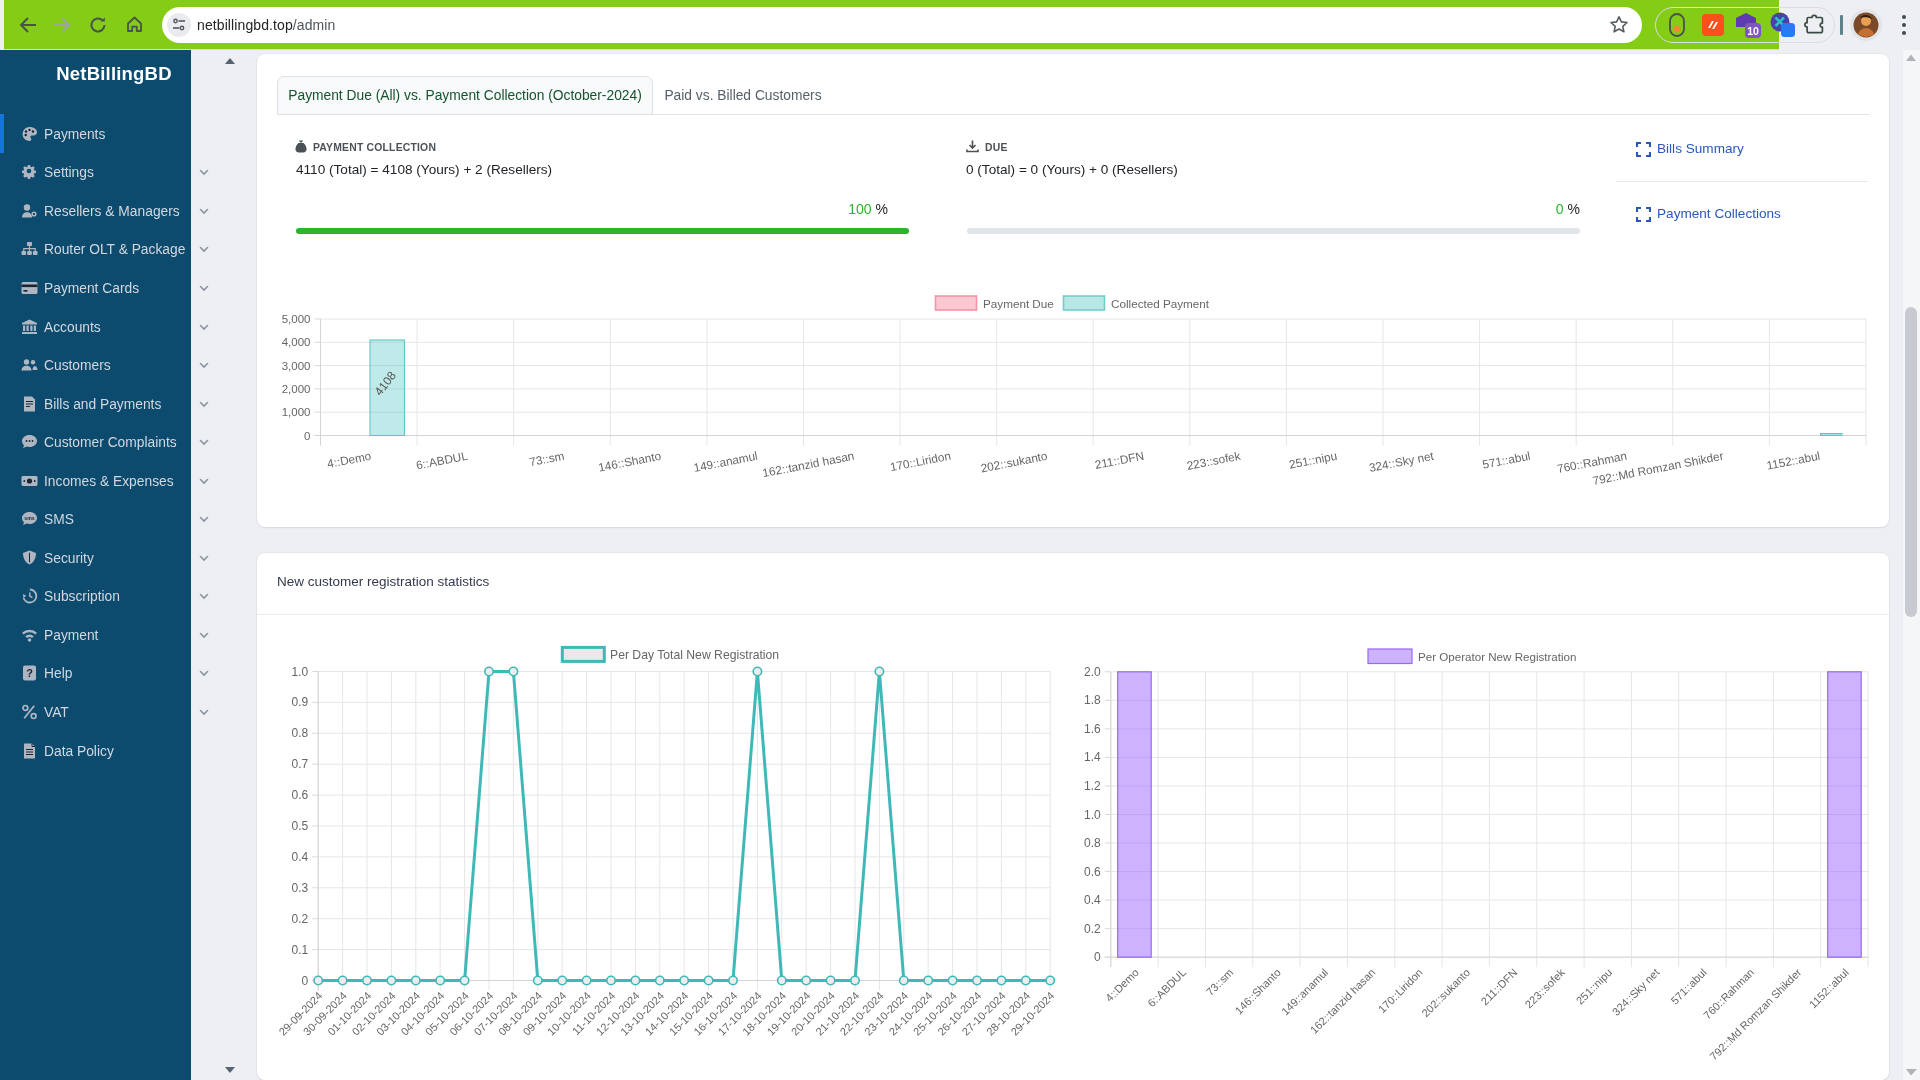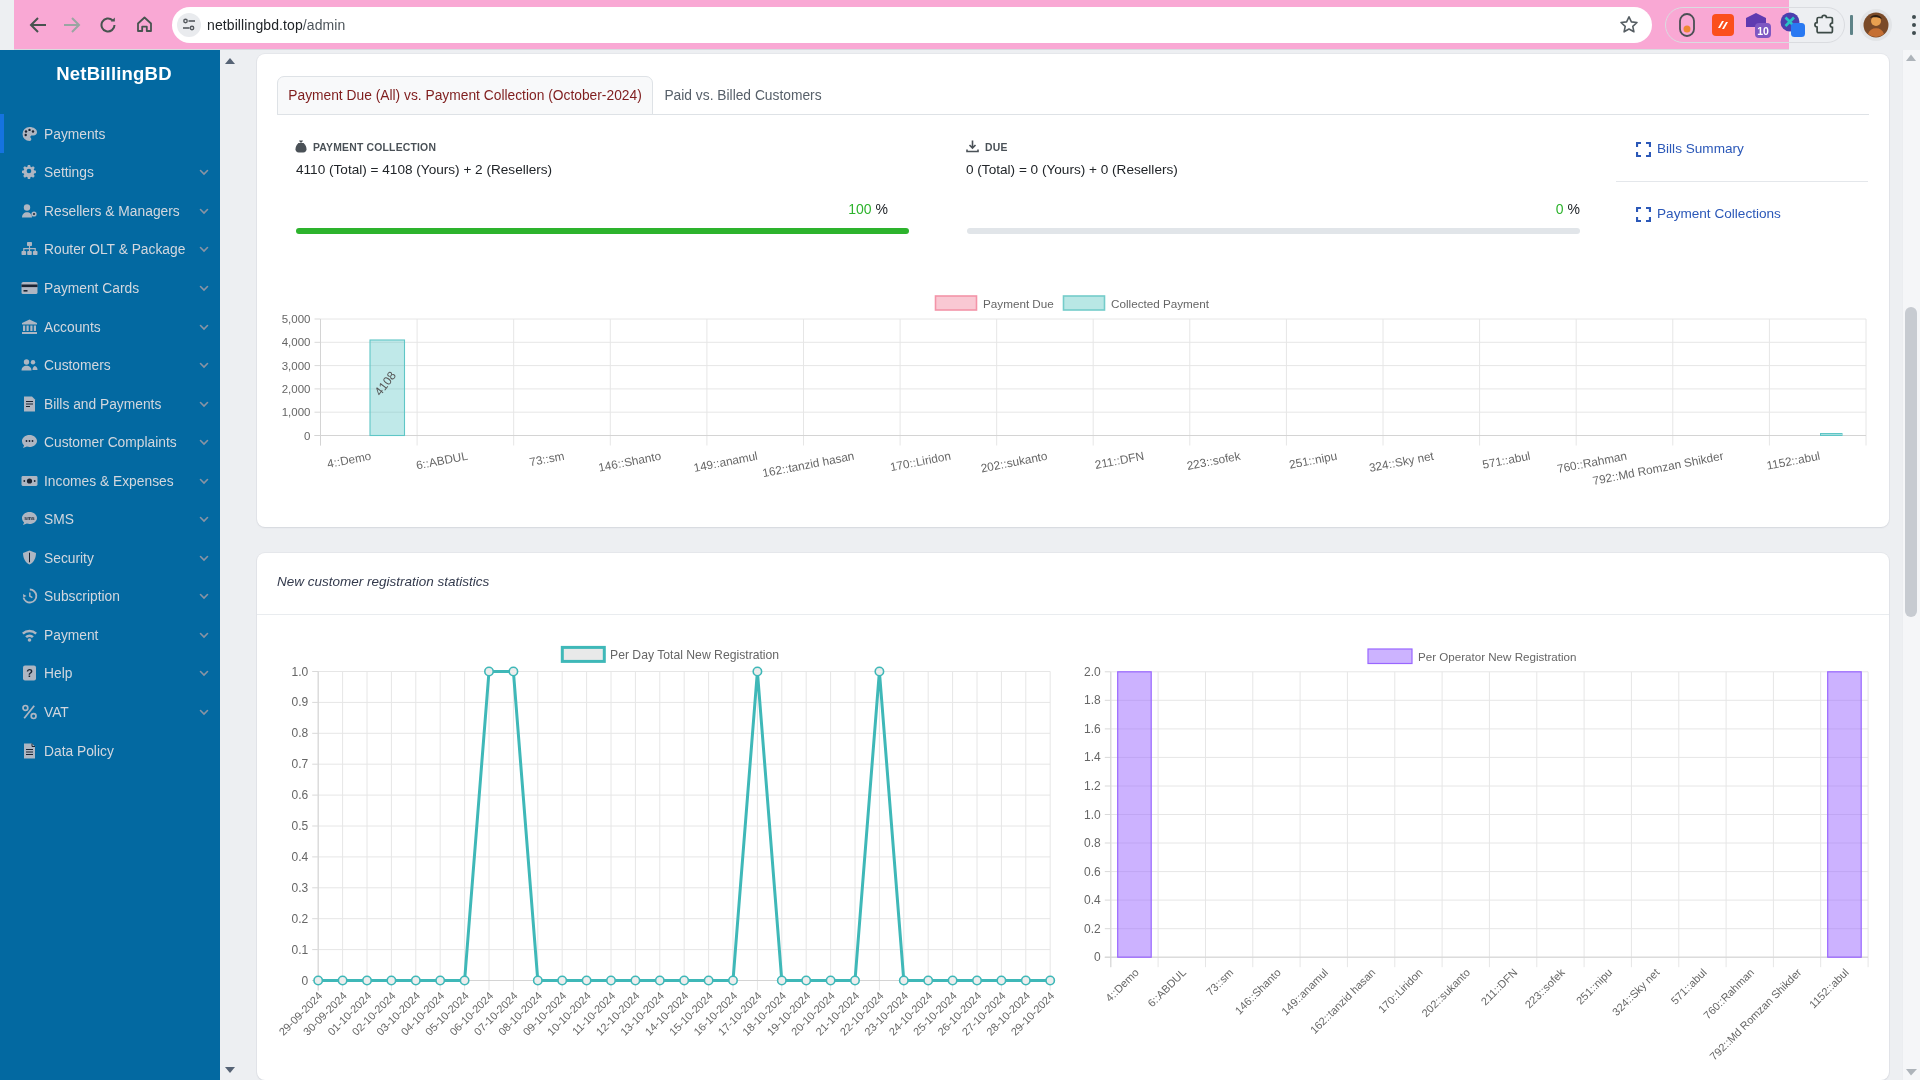--- a/index.html
+++ b/index.html
@@ -1,46 +1,46 @@
 <!DOCTYPE html>
 <html><head><meta charset="utf-8"><title>NetBillingBD</title><style>
 *{margin:0;padding:0;box-sizing:border-box}
 html,body{width:1920px;height:1080px;overflow:hidden}
 body{font-family:"Liberation Sans",sans-serif;background:#edeff2;position:relative}
 .abs{position:absolute}
 
-#chrome{position:absolute;left:14px;top:0;width:1775px;height:50px;background:#f9a8d4;border-bottom:1px solid #d8dbdf}
+#chrome{position:absolute;left:4px;top:0;width:1775px;height:50px;background:#84cc16;border-bottom:1px solid #d8dbdf}
 #urlbar{position:absolute;left:158px;top:7px;width:1480px;height:36px;background:#fff;border-radius:18px}
 #urltxt{position:absolute;left:193px;top:17px;font-size:14px;color:#24292c;letter-spacing:0.1px}
 #tunec{position:absolute;left:163px;top:13px;width:24px;height:24px;border-radius:12px;background:#e9ebee}
 
-#sidebar{position:absolute;left:0;top:50px;width:220px;height:1030px;background:#0369a1}
+#sidebar{position:absolute;left:0;top:50px;width:191px;height:1030px;background:#0c4a6e}
 #brand{position:absolute;left:0;top:13px;width:228px;text-align:center;color:#fff;font-size:18.5px;font-weight:bold;letter-spacing:0.2px}
 .mi{position:absolute;left:0;width:240px;height:39px;color:#d3d7de;font-size:13.8px}
 .mi .txt{position:absolute;left:44px;top:50%;transform:translateY(-50%)}
 .mi .ic{position:absolute;left:21px;top:50%;transform:translateY(-50%);width:17px;height:17px}
 .mi .ch{position:absolute;left:198px;top:50%;transform:translateY(-50%);width:12px;height:12px}
 .mi.active{box-shadow:inset 4px 0 0 #1573e0}
 
 .card{position:absolute;background:#fff;border-radius:8px;box-shadow:0 1px 2px rgba(20,30,50,.07),0 0 0 1px rgba(20,30,50,.035)}
 #card1{left:257px;top:54px;width:1632px;height:473px}
 #card2{left:257px;top:553px;width:1632px;height:527px}
 
 #tabline{position:absolute;left:20px;top:60px;width:1592px;height:1px;background:#dee2e6}
-#tab1{position:absolute;left:20px;top:22px;width:376px;height:39px;background:#f8f9fa;border:1px solid #dee2e6;border-radius:7px 7px 0 0;font-size:13.8px;color:#7f1d1d;text-align:center;line-height:37px;white-space:nowrap}
+#tab1{position:absolute;left:20px;top:22px;width:376px;height:39px;background:#f8f9fa;border:1px solid #dee2e6;border-radius:7px 7px 0 0;font-size:13.8px;color:#14532d;text-align:center;line-height:37px;white-space:nowrap}
 #tab2{position:absolute;left:397px;top:22px;width:178px;height:39px;font-size:13.8px;color:#57606a;text-align:center;line-height:39px;white-space:nowrap}
 .seclabel{position:absolute;font-size:10.4px;font-weight:bold;color:#4a5157;letter-spacing:0.2px}
 .bigline{position:absolute;font-size:13.6px;color:#212529}
 .pct{position:absolute;font-size:14px;color:#212529}
 .pct b{color:#2db32d;font-weight:normal}
 .pbar{position:absolute;height:6px;border-radius:3px}
 .blink{position:absolute;font-size:13.6px;color:#2b58b8}
 #hr1{position:absolute;left:1359px;top:127px;width:252px;height:1px;background:#e4e7eb}
 
-#c2head{position:absolute;left:20px;top:21px;font-size:13.5px;font-style:italic;color:#333a4d}
+#c2head{position:absolute;left:20px;top:21px;font-size:13.5px;color:#333a4d}
 #c2border{position:absolute;left:0;top:61px;width:1632px;height:1px;background:#e9ecef}
 
 #sbtrack{position:absolute;left:1902px;top:50px;width:18px;height:1030px;background:#f5f6f8;border-left:1px solid #ebedf0}
 #sbthumb{position:absolute;left:1905px;top:307px;width:12px;height:310px;background:#c7cbd1;border-radius:6px}
 </style></head><body>
 <div id="chrome">
     <svg class="abs" style="left:15px;top:17px" width="17" height="16" viewBox="0 0 17 16">
       <path d="M9 1 2 8l7 7M2.3 8H17" fill="none" stroke="#47534f" stroke-width="2"></path>
     </svg>
     <svg class="abs" style="left:50px;top:17px" width="17" height="16" viewBox="0 0 17 16">

